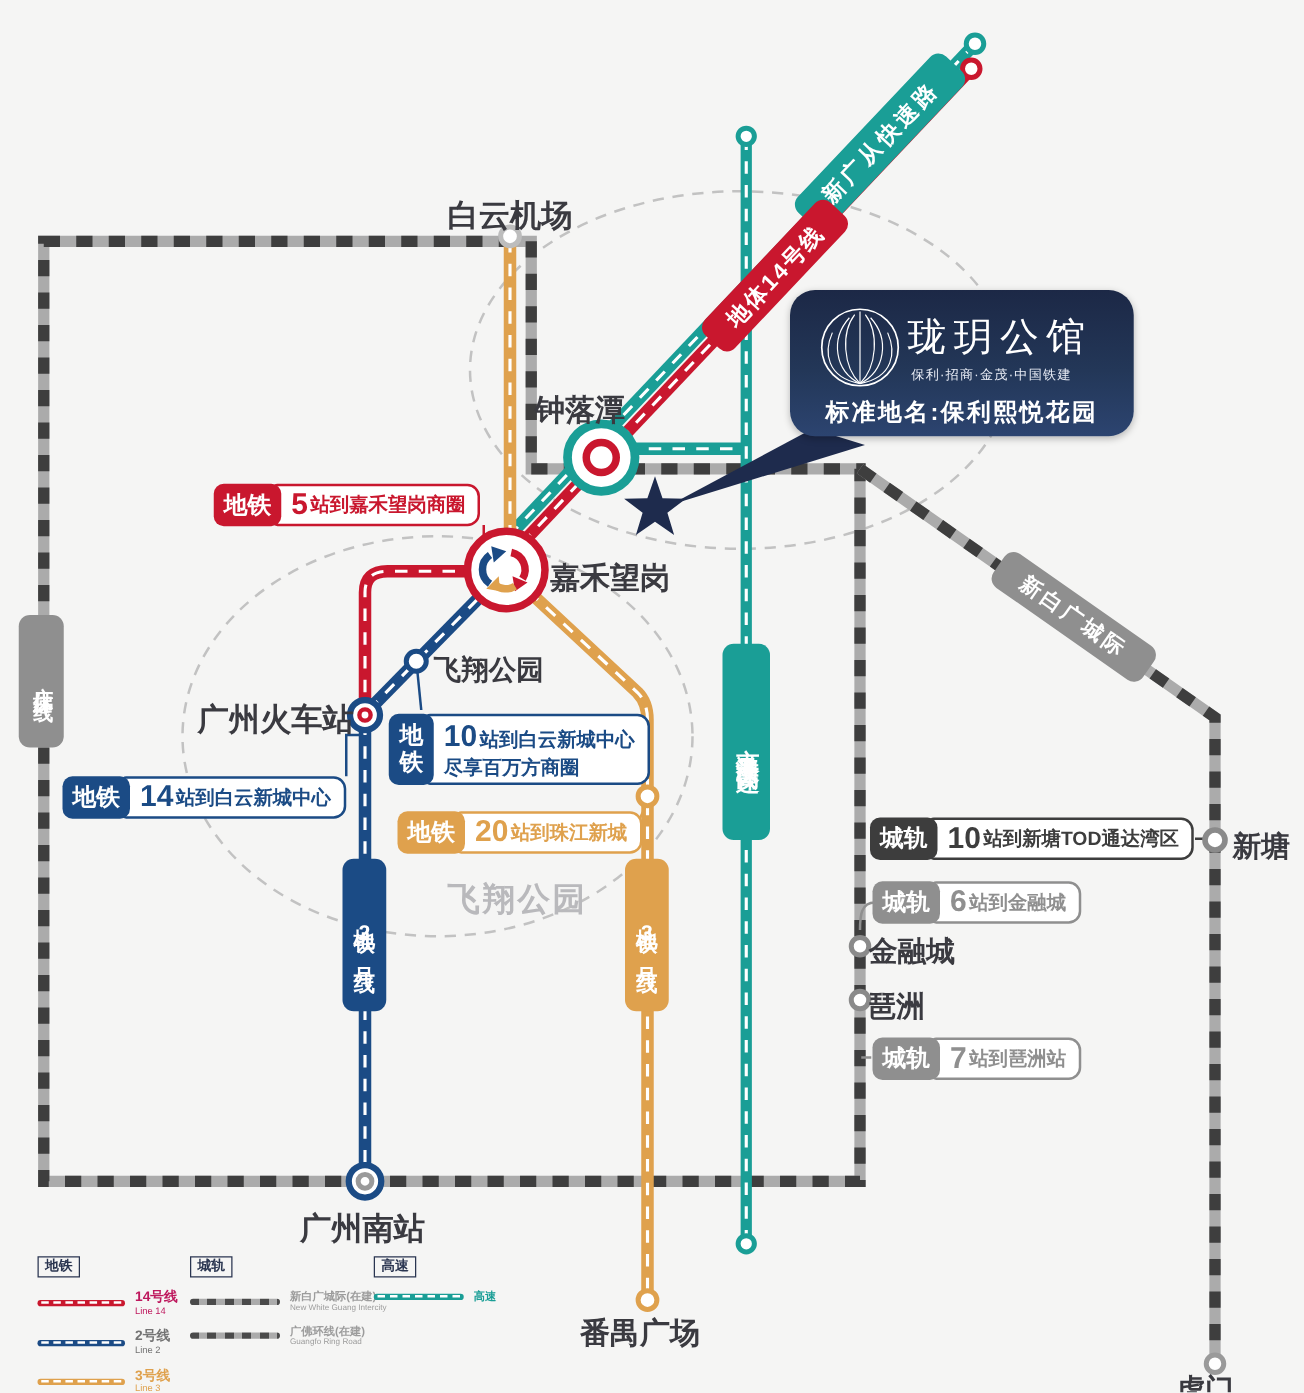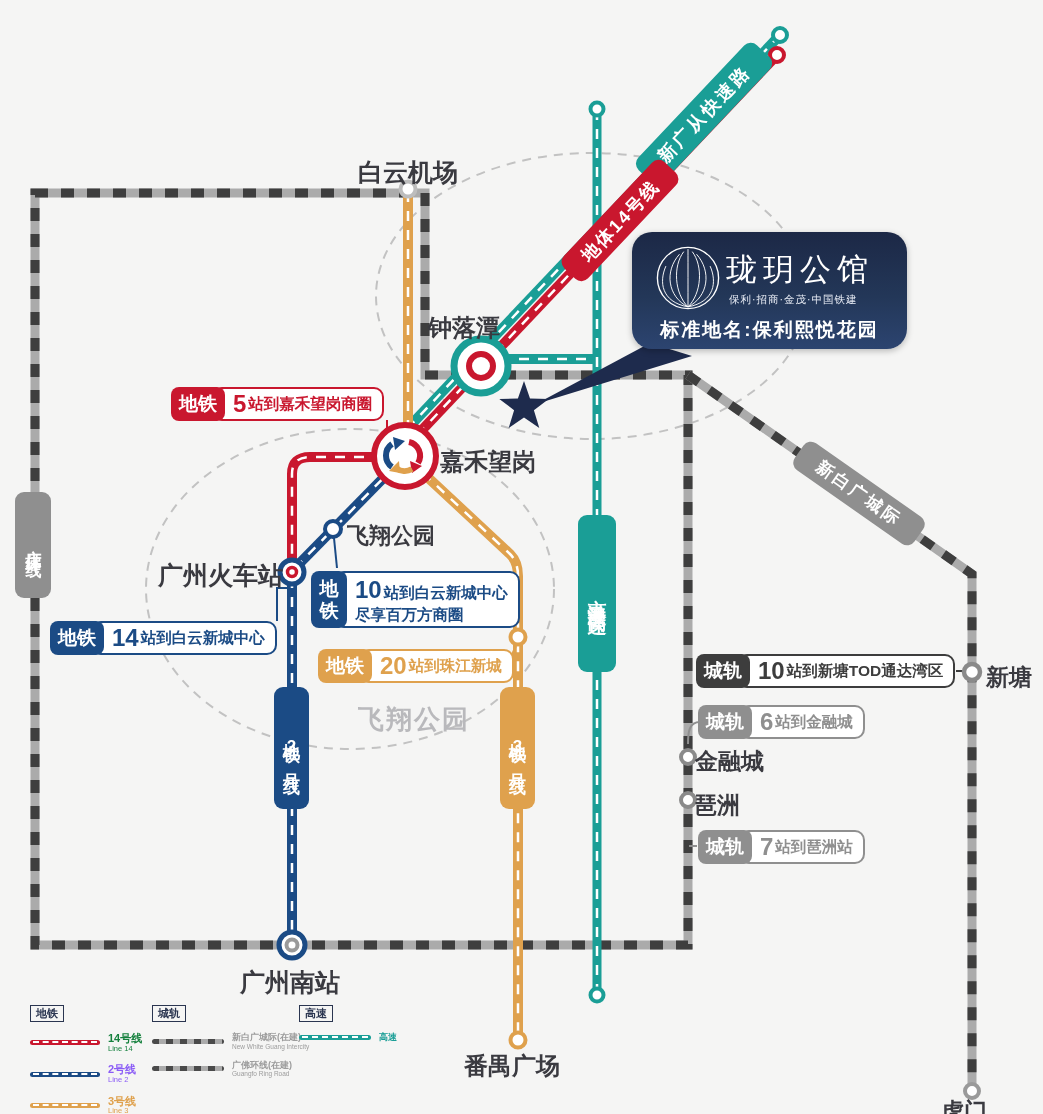--- a/index.html
+++ b/index.html
@@ -58,21 +58,21 @@
   .lg-row{display:flex;align-items:center;margin-top:10px;}
   .sample{width:70px;height:5px;border-radius:3px;position:relative;flex:0 0 auto;}
   .sample::after{content:"";position:absolute;left:3px;right:3px;top:1px;border-top:2px dashed #fff;}
   .sample.red{background:#c9172e}.sample.blue{background:#1b4b85}
   .sample.orange{background:#dfa14d}.sample.teal{background:#1a9e96}
   .sample.rail{width:72px;background:repeating-linear-gradient(90deg,#4a4a4a 0 7px,#ababab 7px 14px);}
   .sample.rail::after{display:none;}
   .lg-txt{margin-left:8px;line-height:1.15;}
   .lg-cn{font-size:11px;font-weight:bold;}
   .lg-en{font-size:7.5px;}
-  .lg-red{color:#15803d}.lg-blue{color:#8b5cf6}.lg-orange{color:#dfa14d}
+  .lg-red{color:#be185d}.lg-blue{color:#737373}.lg-orange{color:#dfa14d}
   .lg-gray{color:#9c9c9c}.lg-teal{color:#1a9e96}
 
   .watermark{position:absolute;left:733px;top:1124px;font-size:26px;font-weight:bold;color:#fff;
         -webkit-text-stroke:2px #4f4f4f;paint-order:stroke fill;letter-spacing:1px;white-space:nowrap;}
 </style>
 </head>
 <body>
 
 <div class="canvas">
 

